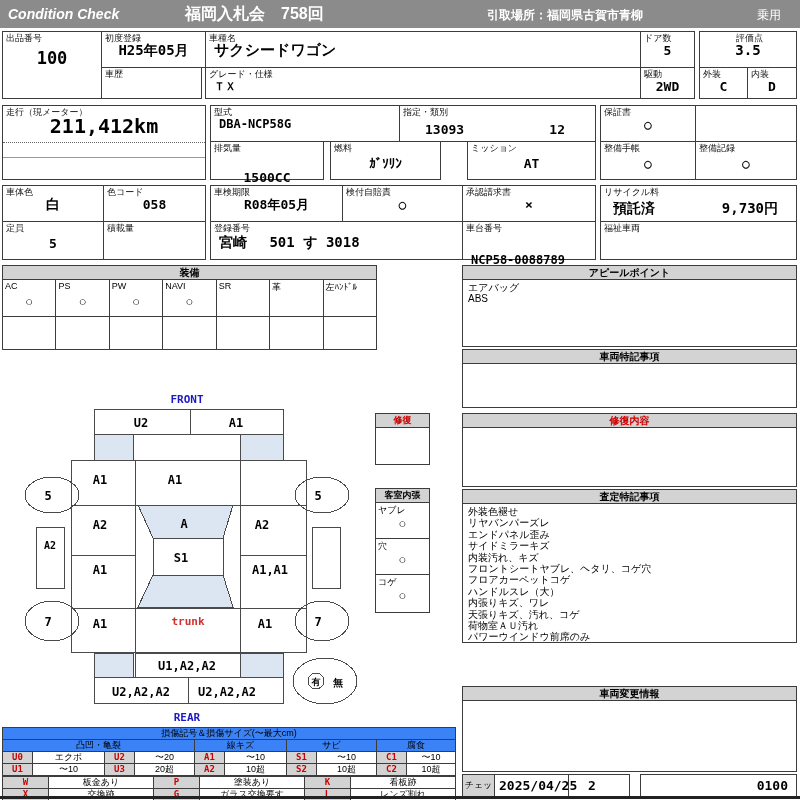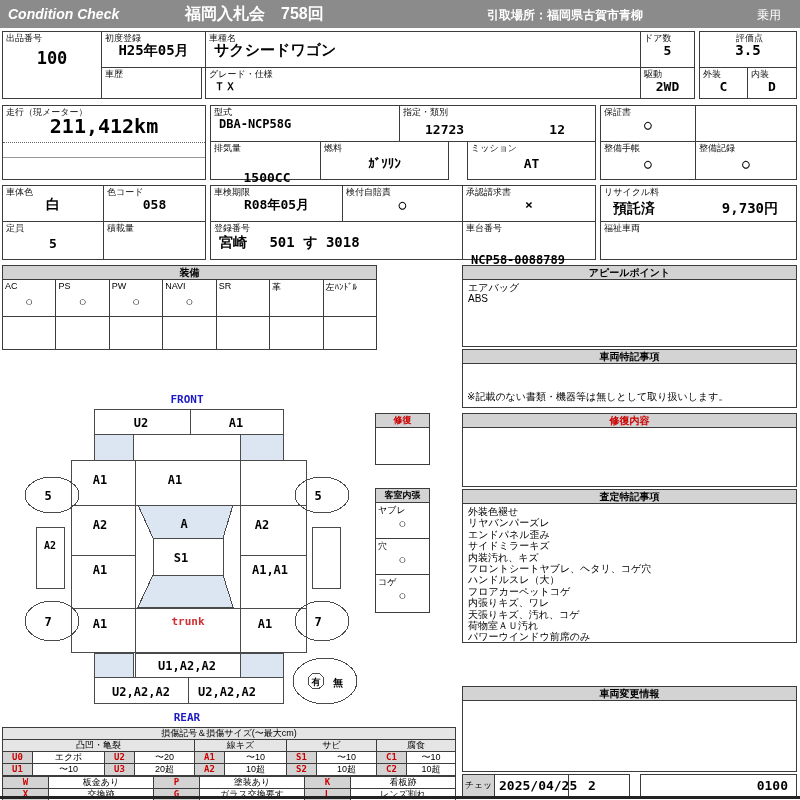--- a/index.html
+++ b/index.html
@@ -21,21 +21,21 @@
   .note{position:absolute;left:4px;bottom:3px;font-size:10px}
   .lines{padding:2px 5px;font-size:10px;line-height:11.4px;text-align:left}
   .eq-row{display:flex;border-top:none}
   .eq-cell{flex:1;border-left:1px solid #3c3c3c;position:relative}
   .eq-cell:first-child{border-left:none}
   .eq-l{position:absolute;left:2px;top:1px;font-size:9px}
   .eq-v{position:absolute;left:0;right:0;top:14px;text-align:center;font-size:13px;font-weight:bold}
   table{border-collapse:collapse;table-layout:fixed;width:453px;font-size:9px}
   td,th{border:1px solid #3c3c3c;text-align:center;padding:0;line-height:11px;height:12px;
         overflow:hidden;white-space:nowrap;font-weight:normal}
-  .gcell{background:#e5e5e5}
+  .gcell{background:#3b82f6}
   .ccell{background:#d3d3d3;color:#c00;font-weight:bold;
          font-family:"DejaVu Sans Mono","Liberation Mono",monospace}
   svg text{font-family:"DejaVu Sans Mono","Liberation Mono",monospace;font-weight:bold}
 </style>
 </head>
 <body>
 
 <div class="hdr">
   <span style="left:8px;top:6px;font-size:14px;font-style:italic;font-weight:bold">Condition  Check</span>
   <span style="left:185px;top:4px;font-size:16px;font-weight:bold">福岡入札会　758回</span>
@@ -89,28 +89,28 @@
   <span class="val" style="font-size:20px;margin-top:2px">211,412km</span>
   <div class="abs" style="left:0;top:36px;width:100%;border-top:1px dotted #666"></div>
   <div class="abs" style="left:0;top:51px;width:100%;border-top:1px solid #999"></div>
 </div>
 <div class="bx" style="left:210px;top:105px;width:190px;height:37px">
   <span class="lbl">型式</span>
   <span class="val left" style="font-size:12px">DBA-NCP58G</span>
 </div>
 <div class="bx" style="left:399px;top:105px;width:197px;height:37px">
   <span class="lbl">指定・類別</span>
-  <span class="val" style="position:absolute;left:25px;top:16px">12723</span>
+  <span class="val" style="position:absolute;left:25px;top:16px">13093</span>
   <span class="val" style="position:absolute;right:30px;top:16px">12</span>
 </div>
 <div class="bx" style="left:210px;top:141px;width:114px;height:39px">
   <span class="lbl">排気量</span>
   <span class="val" style="margin-top:17px">1500CC</span>
 </div>
-<div class="bx" style="left:320px;top:141px;width:129px;height:39px">
+<div class="bx" style="left:330px;top:141px;width:111px;height:39px">
   <span class="lbl">燃料</span>
   <span class="val" style="margin-top:3px">ｶﾞｿﾘﾝ</span>
 </div>
 <div class="bx" style="left:467px;top:141px;width:129px;height:39px">
   <span class="lbl">ミッション</span>
   <span class="val" style="margin-top:3px">AT</span>
 </div>
 <div class="bx" style="left:600px;top:105px;width:96px;height:37px">
   <span class="lbl">保証書</span>
   <span class="val">○</span>
@@ -216,39 +216,38 @@
 <div class="sec" style="left:462px;top:265px;width:335px;height:82px">
   <div class="shdr">アピールポイント</div>
   <div class="lines">
     <div>エアバッグ</div>
     <div>ABS</div>
   </div>
 </div>
 
 <div class="sec" style="left:462px;top:349px;width:335px;height:59px">
   <div class="shdr">車両特記事項</div>
-  <div class="note">※記載のない書類・機器等は無しとして取り扱いします。</div>
 </div>
 
 <div class="sec" style="left:462px;top:413px;width:335px;height:74px">
   <div class="shdr red">修復内容</div>
   <div class="lines"></div>
 </div>
 
 <div class="sec" style="left:462px;top:489px;width:335px;height:154px">
   <div class="shdr">査定特記事項</div>
   <div class="lines">
     <div>外装色褪せ</div>
     <div>リヤバンパーズレ</div>
     <div>エンドパネル歪み</div>
     <div>サイドミラーキズ</div>
     <div>内装汚れ、キズ</div>
     <div>フロントシートヤブレ、ヘタリ、コゲ穴</div>
+    <div>フロアカーペットコゲ</div>
     <div>ハンドルスレ（大）</div>
-    <div>フロアカーペットコゲ</div>
     <div>内張りキズ、ワレ</div>
     <div>天張りキズ、汚れ、コゲ</div>
     <div>荷物室ＡＵ汚れ</div>
     <div>パワーウインドウ前席のみ</div>
   </div>
 </div>
 
 <div class="sec" style="left:462px;top:686px;width:335px;height:86px">
   <div class="shdr">車両変更情報</div>
   <div class="lines"></div>

